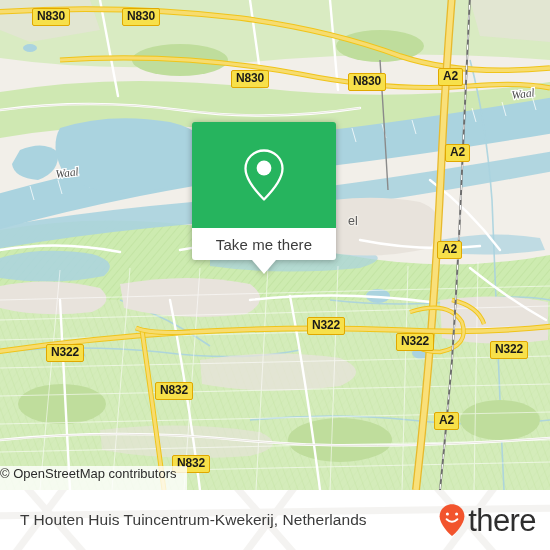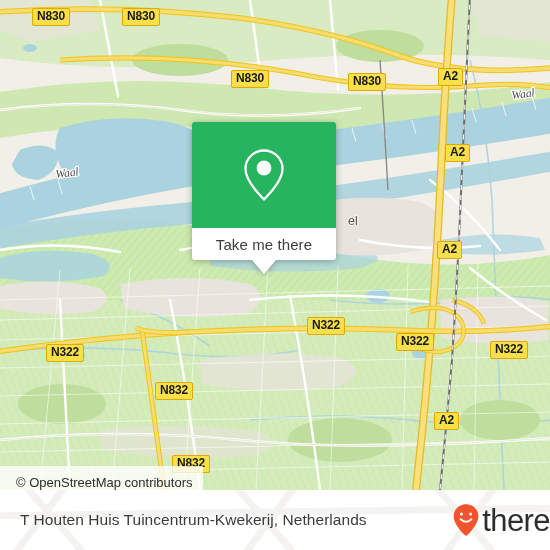--- a/index.html
+++ b/index.html
@@ -64,23 +64,23 @@
     border-left: 12px solid transparent;
     border-right: 12px solid transparent;
     border-top: 14px solid #ffffff;
   }
 
   
   #attribution {
     position: absolute;
     left: 0; top: 466px;
     height: 24px;
-    padding: 0 10px 0 16px;
+    padding: 0 10px 0 0;
     display: flex;
-    align-items: flex-end;
+    align-items: flex-start;
     background: rgba(255,255,255,0.78);
     z-index: 50;
   }
   #attribution span {
     font-size: 13px;
     color: #2b2b2b;
     white-space: nowrap;
   }
 
   
@@ -91,21 +91,21 @@
     background: #ffffff;
     overflow: hidden;
   }
   #footer-bg { position:absolute; left:0; top:0; width:550px; height:60px; opacity:.55; }
   #footer-inner {
     position: relative;
     width: 100%; height: 100%;
     display: flex;
     align-items: center;
     justify-content: space-between;
-    padding: 0 0 0 20px;
+    padding: 0 14px 0 20px;
   }
   #footer-title {
     font-size: 15.5px;
     color: #3b3b3b;
     white-space: nowrap;
     letter-spacing: .05px;
   }
   #brand { display:flex; align-items:center; gap:2px; }
   #brand-pin { width: 28px; height: 34px; display:block; }
   #brand-name {

